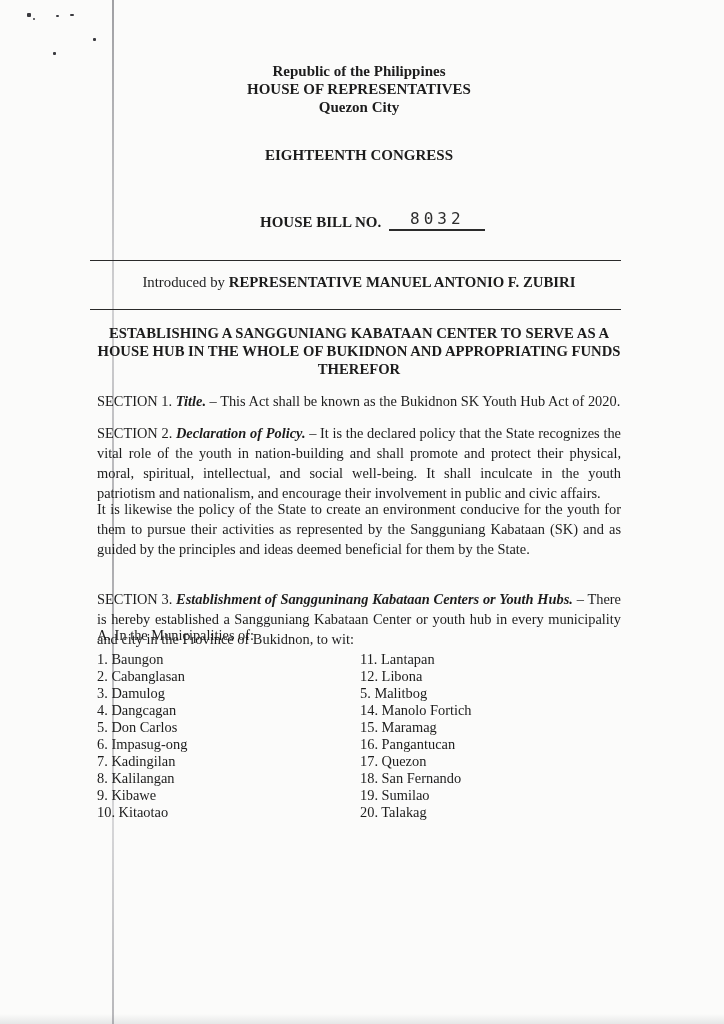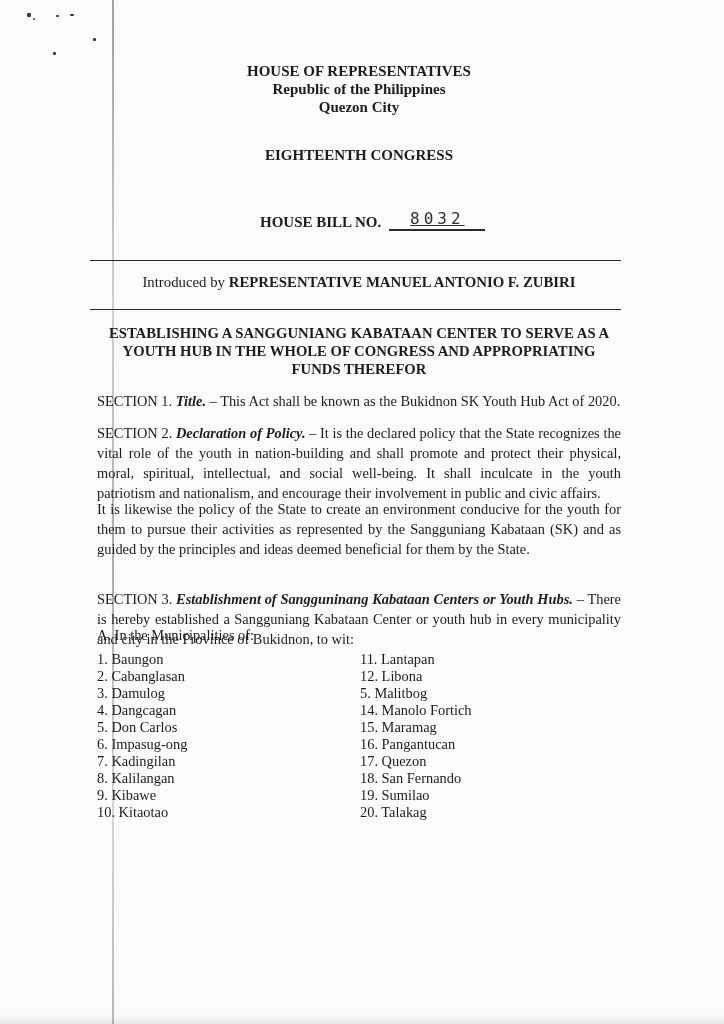--- a/index.html
+++ b/index.html
@@ -44,21 +44,21 @@
   .hdr-cong   { top:146px; }
 
   .bill-row { top:210px; left:163px; width:361px; font-size:15px; font-weight:bold; white-space:nowrap; }
   .bill-blank {
     display:inline-block; width:96px; margin-left:8px;
     border-bottom:2px solid #2b2b2b; text-align:center; vertical-align:bottom;
   }
   .bill-num {
     display:inline-block; transform:translateY(-1px);
     font-family:"DejaVu Sans Mono",monospace; font-weight:400;
-    font-size:16px; letter-spacing:4px; color:#2e2e2e;text-decoration:underline;
+    font-size:16px; letter-spacing:4px; color:#2e2e2e;
   }
 
   .rule { position:absolute; left:-7px; width:531px; border-top:1.6px solid #2a2a2a; height:0; }
   .rule1 { top:260px; }
   .rule2 { top:309px; }
 
   .introduced { top:274px; font-size:14.8px; }
 
   .act-title { top:324px; font-weight:bold; font-size:14.7px; line-height:18px; }
 
@@ -86,43 +86,43 @@
     <div class="speck s2"></div>
     <div class="speck s3"></div>
     <div class="speck s4"></div>
     <div class="speck s5"></div>
     <div class="speck s6"></div>
   </div>
 
   <div class="content">
 
     <div class="abs hdr hdr-top center">
+      <div>Republic of the Philippines</div>
       <div>HOUSE OF REPRESENTATIVES</div>
-      <div>Republic of the Philippines</div>
       <div>Quezon City</div>
     </div>
 
     <div class="abs hdr hdr-cong center">
       <div>EIGHTEENTH CONGRESS</div>
     </div>
 
     <div class="abs bill-row">
       <span>HOUSE BILL NO.</span><span class="bill-blank"><span class="bill-num">8032</span></span>
     </div>
 
     <div class="rule rule1"></div>
 
     <div class="abs introduced center">
       <span>Introduced by </span><span class="bold">REPRESENTATIVE MANUEL ANTONIO F. ZUBIRI</span>
     </div>
 
     <div class="rule rule2"></div>
 
     <div class="abs act-title center">
-      <div>ESTABLISHING A SANGGUNIANG KABATAAN CENTER TO SERVE AS A YOUTH HUB IN THE WHOLE OF CONGRESS AND APPROPRIATING FUNDS THEREFOR</div>
+      <div>ESTABLISHING A SANGGUNIANG KABATAAN CENTER TO SERVE AS A HOUSE HUB IN THE WHOLE OF BUKIDNON AND APPROPRIATING FUNDS THEREFOR</div>
     </div>
 
     <div class="abs para p-s1">
       <span>SECTION 1. </span><span class="sec-title">Title.</span><span> – This Act shall be known as the Bukidnon SK Youth Hub Act of 2020.</span>
     </div>
 
     <div class="abs para p-s2">
       <span>SECTION 2. </span><span class="sec-title">Declaration of Policy.</span><span> – It is the declared policy that the State recognizes the vital role of the youth in nation-building and shall promote and protect their physical, moral, spiritual, intellectual, and social well-being. It shall inculcate in the youth patriotism and nationalism, and encourage their involvement in public and civic affairs.</span>
     </div>
 

